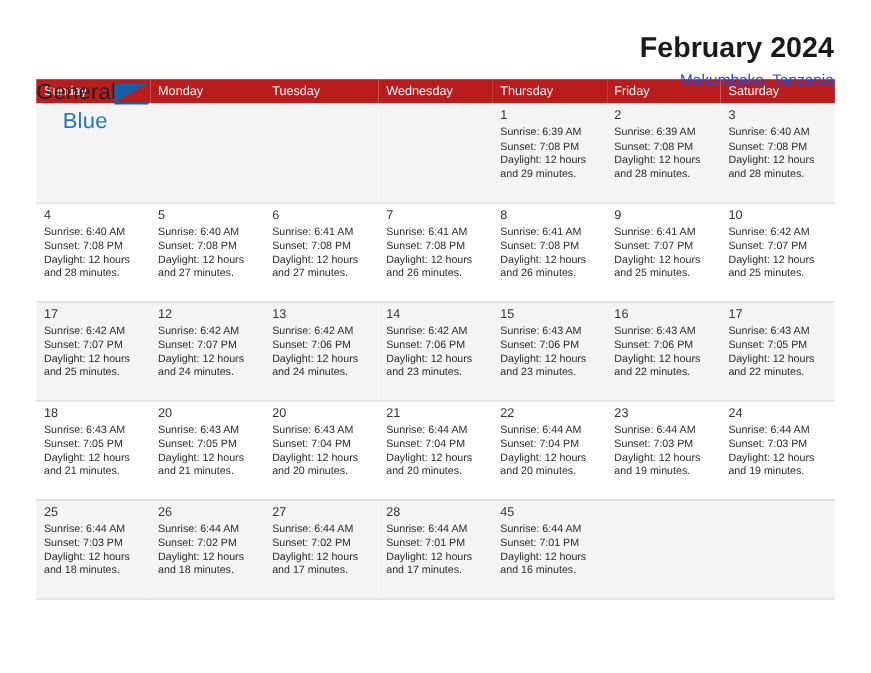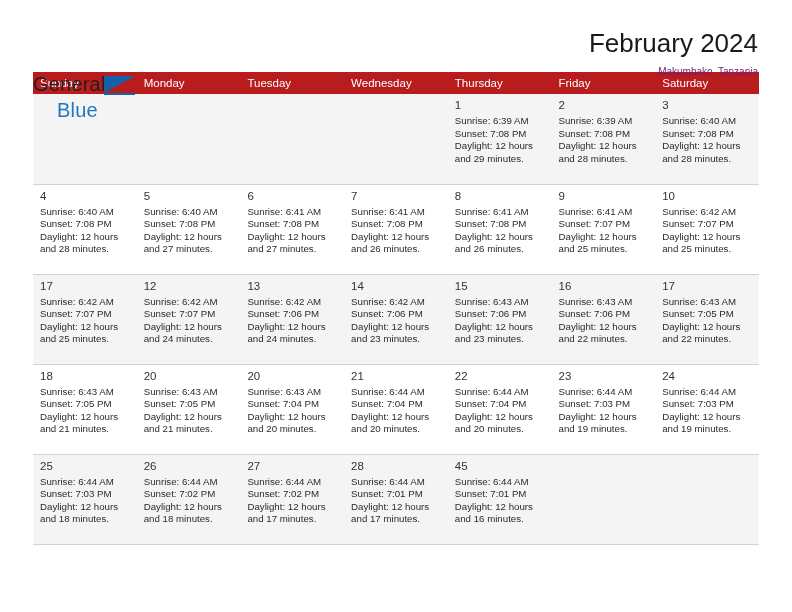--- a/index.html
+++ b/index.html
@@ -73,28 +73,28 @@
     width: 31px;
     height: 2px;
     background: #1560a8;
   }
   .title-block {
     text-align: right;
     padding-right: 1px;
   }
   .cal-title {
     font-size: 26px;
-    font-weight: normal;
+    font-weight: bold;
     color: #1a1a1a;
     line-height: 30px;
     margin: 0;
   }
   .cal-subtitle {
-    font-size: 10px;
-    color: #701a75;
+    font-size: 14px;
+    color: #1d4ed8;
     line-height: 20px;
     margin: 4px 0 8px 0;
   }
 
   
   .calendar {
     width: 726px;
     border-collapse: collapse;
     table-layout: fixed;
   }

